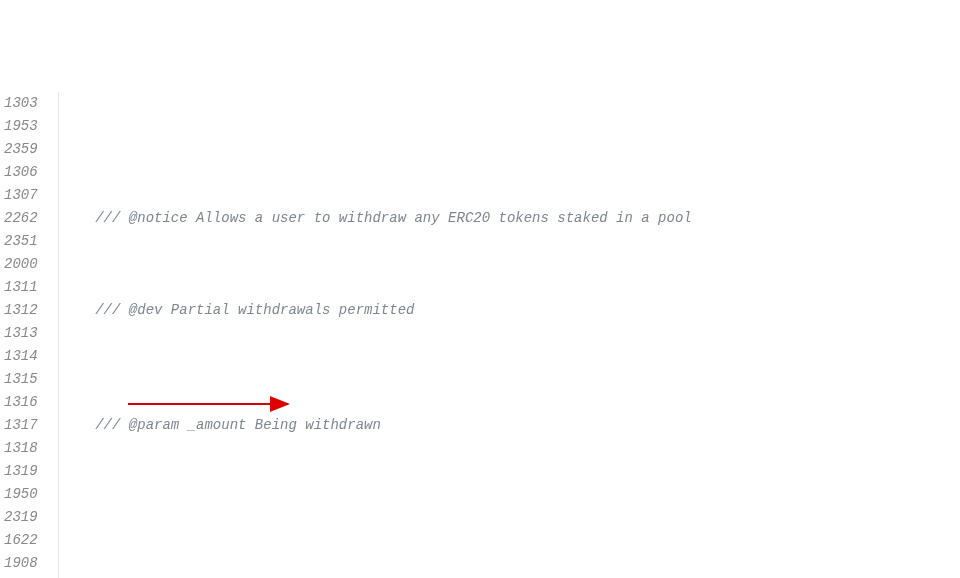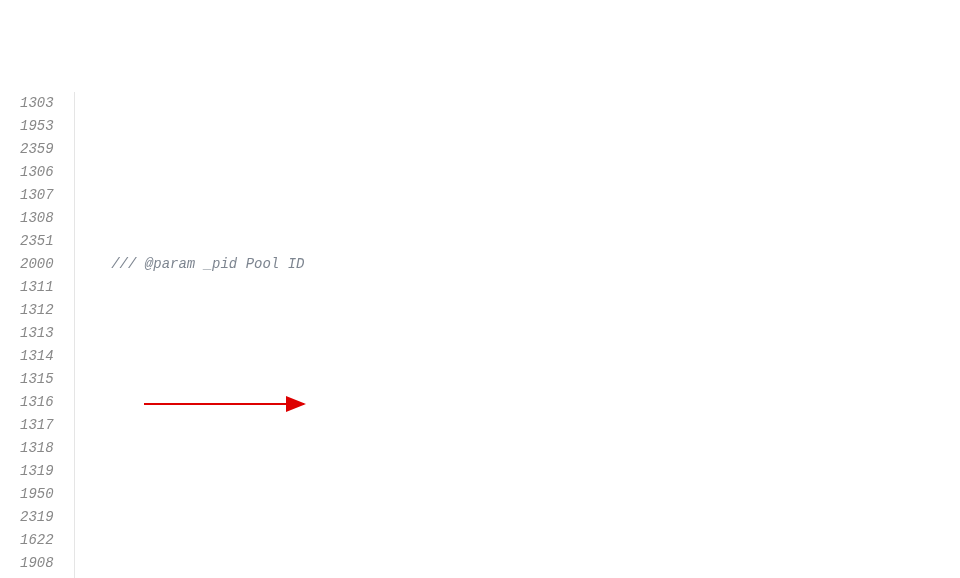--- a/index.html
+++ b/index.html
@@ -14,48 +14,50 @@
   }
   .editor { display:flex; }
   .gutter {
     flex: 0 0 auto;
     text-align: right;
     color: #888;
     padding-right: 16px;
     user-select: none;
     font-style: italic;
   }
-  .gutter div { padding: 0 4px; margin-left: 16px; }
+  .gutter div { padding: 0 4px; }
   .code { flex:1 1 auto; padding-left:4px; position:relative; }
   .code .ln { height:23px; }
 
   .t-comment { color:#7d8590; }
 
   .arrow { position:absolute; pointer-events:none; }
   .arrow svg { display:block; }
 
   .indent-bar { position:absolute; width:1px; background:#e5e5e5; }
 </style>
 </head>
 <body>
 
 
 
 <div class="editor">
 
-  <div class="gutter" id="gutter"><div>1303</div><div>1953</div><div>2359</div><div>1306</div><div>1307</div><div>1308</div><div>2351</div><div>2000</div><div>1311</div><div>1312</div><div>1313</div><div>1314</div><div>1315</div><div>1316</div><div>1317</div><div>1318</div><div>1319</div><div>1950</div><div>2319</div><div>1622</div><div>1908</div><div>1324</div></div>
+  <div class="gutter" id="gutter"><div>1303</div><div>1953</div><div>2359</div><div>1306</div><div>1307</div><div>2262</div><div>2351</div><div>2000</div><div>1311</div><div>1312</div><div>1313</div><div>1314</div><div>1315</div><div>1316</div><div>1317</div><div>1318</div><div>1319</div><div>1950</div><div>2319</div><div>1622</div><div>1908</div><div>1324</div></div>
 
   <div class="code">
     <div class="indent-bar" style="left:0px; top:0px; bottom:0px;"></div>
 
     
+    <div class="ln">    <span class="t-comment">/// @notice Allows a user to withdraw any ERC20 tokens staked in a pool</span></div>
+    
+    <div class="ln">    <span class="t-comment">/// @dev Partial withdrawals permitted</span></div>
     
     
-    <div class="ln">    <span class="t-comment">/// @param _pid Pool ID</span></div>
-    
+    <div class="ln">    <span class="t-comment">/// @param _amount Being withdrawn</span></div>
     
     <div class="ln">          </div>
     
     
     
     
     
     
     
     

